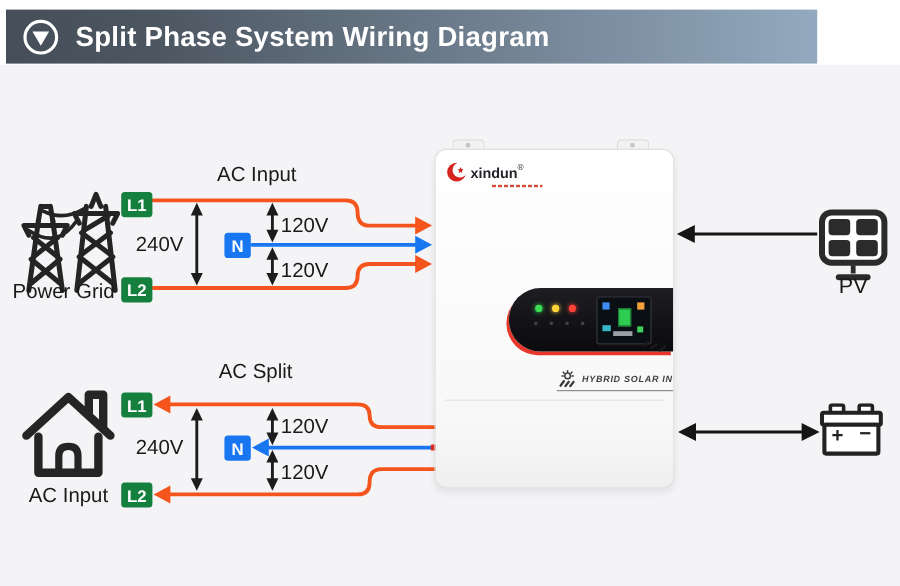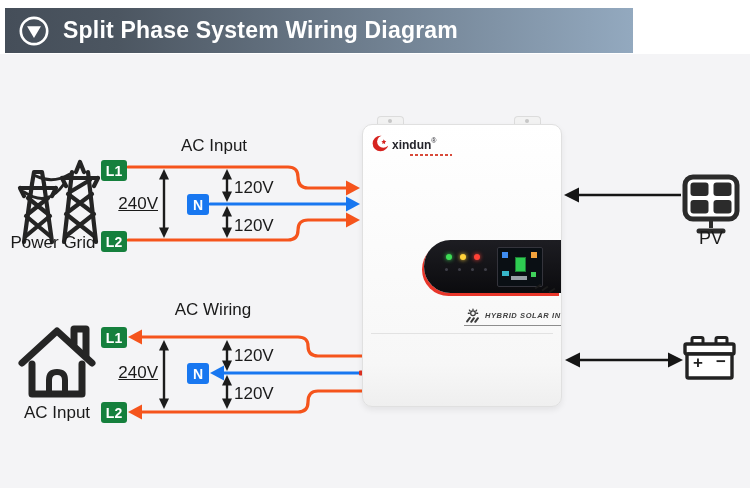--- a/index.html
+++ b/index.html
@@ -2,30 +2,30 @@
 <html><head>
 <meta charset="utf-8">
 <style>
   html,body{margin:0;padding:0;}
   body{font-family:"Liberation Sans", sans-serif; background:#ffffff;}
   #app{position:relative;width:750px;height:488px;overflow:hidden;background:#ffffff;}
   .abs{position:absolute;}
   .content-bg{top:54px;left:0;width:750px;height:434px;background:#f4f4f6;}
 
   
-  .header-bar{top:8px;left:5px;width:628px;height:45px;
+  .header-bar{top:8px;left:5px;width:676px;height:45px;
     background:linear-gradient(90deg,#454e59 0%,#4c5661 18%,#93a9bf 100%);
     display:flex;align-items:center;text-align:right;}
   .header-icon{margin-left:13px;width:32px;height:32px;flex:0 0 auto;}
   .header-title{margin-left:13px;color:#ffffff;font-size:23px;font-weight:700;letter-spacing:.2px;}
 
   
   .lbl{color:#1a1a1a;font-size:17px;line-height:20px;}
   .ctr{text-align:center;}
-  .rt{text-align:right;text-decoration:underline;}
+  .rt{text-align:center;}
 
   
   .badge{width:26px;height:21px;border-radius:3px;color:#fff;font-weight:700;font-size:14px;
     display:flex;align-items:center;justify-content:center;}
   .badge.orange{background:#15803d;}
   .badge.blue{background:#1877f0;width:22px;}
 
   
   .inverter{left:362px;top:124px;width:198px;height:281px;background:linear-gradient(180deg,#ffffff 0%,#f7f7f7 85%,#efefef 100%);
     border:1px solid #e0e0e0;border-radius:10px;box-shadow:0 3px 6px rgba(0,0,0,.07);overflow:hidden;}
@@ -143,21 +143,21 @@
   <div class="abs lbl" style="left:234px;top:216px;">120V</div>
 
   <svg class="abs" style="left:16px;top:316px;" width="82" height="86" viewBox="0 0 82 86" fill="none" stroke="#252525" stroke-width="7" stroke-linecap="round" stroke-linejoin="round">
     <path d="M6 47 L41 15 L76 47"></path>
     <path d="M58 28 V13 H70 V40"></path>
     <path d="M16 48 V78 H66 V48"></path>
     <path d="M33 78 V64 Q33 56 41 56 Q49 56 49 64 V78" stroke-width="6"></path>
   </svg>
   <div class="abs lbl ctr" style="left:10px;top:403px;width:94px;">AC Input</div>
 
-  <div class="abs lbl ctr" style="left:163px;top:300px;width:100px;">AC Wiring</div>
+  <div class="abs lbl ctr" style="left:163px;top:300px;width:100px;">AC Split</div>
   <div class="abs badge orange" style="left:101px;top:327px;">L1</div>
   <div class="abs badge blue" style="left:187px;top:363px;">N</div>
   <div class="abs badge orange" style="left:101px;top:402px;">L2</div>
   <div class="abs lbl rt" style="left:108px;top:363px;width:50px;">240V</div>
   <div class="abs lbl" style="left:234px;top:346px;">120V</div>
   <div class="abs lbl" style="left:234px;top:384px;">120V</div>
 
   <div class="abs tab" style="left:377px;">
       <span class="dot"></span>
     </div>

